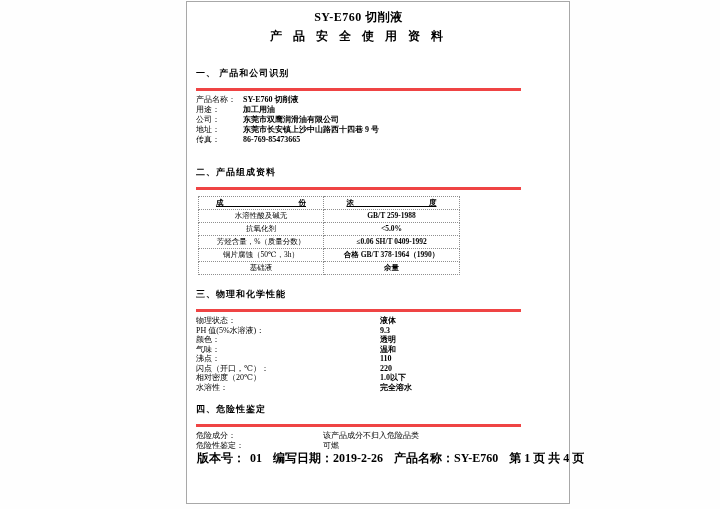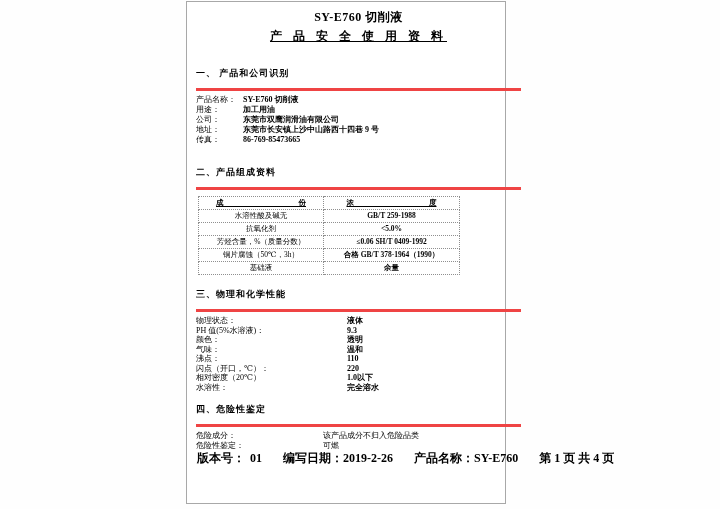--- a/index.html
+++ b/index.html
@@ -8,62 +8,61 @@
     background: #fefefe;
     font-family: "Liberation Serif", "DejaVu Serif", serif;
     color: #000;
     overflow: hidden;
   }
   .canvas { position: relative; width: 720px; height: 509px; }
 
   .page {
     position: absolute;
     left: 186px; top: 1px;
-    width: 320px; height: 503px;
+    width: 384px; height: 503px;
     background: #ffffff;
     border: 1px solid #a8a8a8;
   }
   .inner { padding: 7px 12px 0 9px; }
 
   .title {
     width: 325px;
     text-align: center;
     font-size: 12px;
     font-weight: bold;
     letter-spacing: 0.5px;
   }
   .subtitle {
     width: 325px;
     text-align: center;
     font-size: 12px;
     font-weight: bold;
     letter-spacing: 4px;
     margin-top: 2px;
-    text-decoration: underline;
   }
 
   .sec-heading {
     width: 325px;
     font-size: 9px;
     font-weight: bold;
     letter-spacing: 1px;
     border-bottom: 3px solid #ef4444;
     padding-bottom: 8px;
   }
   .h1 { margin-top: 22px; }
   .h2 { margin-top: 21px; }
   .h3 { margin-top: 13px; }
   .h4 { margin-top: 11px; }
 
   .rows { margin-top: 4px; }
   .kv { display: flex; font-size: 8px; line-height: 10px; }
   .kv .k { flex: 0 0 auto; }
   .s1 .k { width: 47px; }
   .s1 .v { font-weight: bold; }
-  .s3 { line-height: 9.5px; }
+  .s3 { line-height: 9.5px; gap: 33px; }
   .s3 .k { width: 151px; }
   .s3 .v { font-weight: bold; text-align: center; }
   .s4 .k { width: 127px; }
   .s4 .v { font-weight: normal; }
 
   table.comp {
     margin: 6px 0 0 2px;
     border-collapse: collapse;
     table-layout: fixed;
     width: 261px;
@@ -86,21 +85,21 @@
     position: absolute;
     left: 10px; top: 448px;
     width: 330px;
     display: flex;
     align-items: baseline;
     font-size: 12px;
     font-weight: bold;
     white-space: nowrap;
   }
   .footer .fv { margin-left: 5px; }
-  .footer .fgap { margin-left: 21px; }
+  .footer .fgap { margin-left: 11px; }
 </style>
 </head>
 <body>
 
 <div class="canvas">
   <div class="page">
     <div class="inner">
 
       <div class="title">SY-E760 切削液</div>
       <div class="subtitle">产 品 安 全 使 用 资 料</div>

